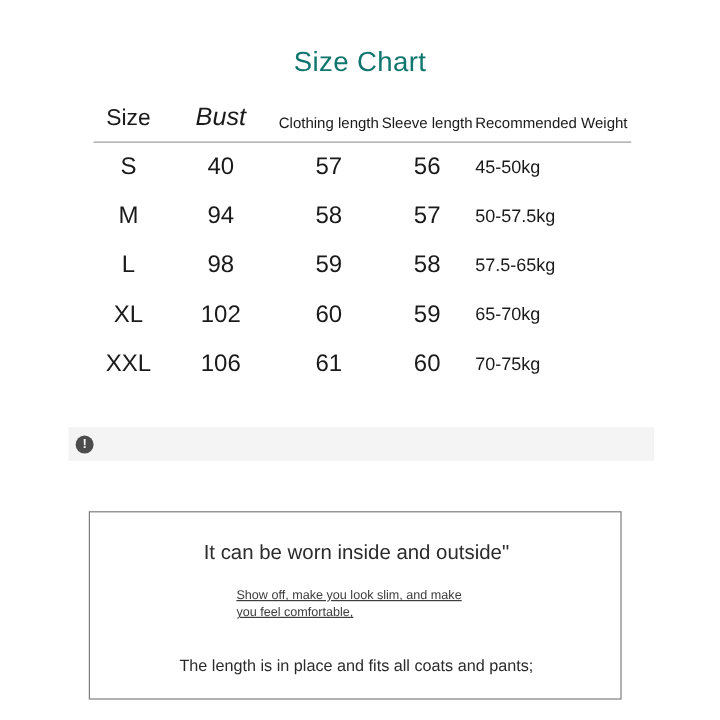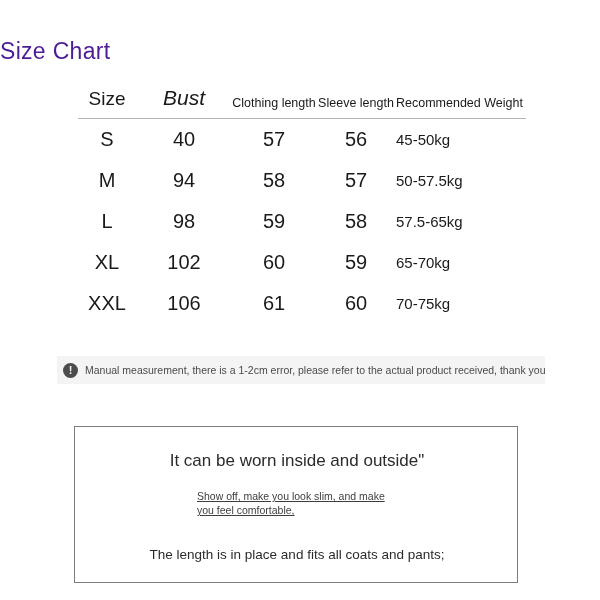--- a/index.html
+++ b/index.html
@@ -15,23 +15,23 @@
     overflow: hidden;
     position: relative;
   }
 
   
   .chart-title {
     position: absolute;
     top: 38px;
     left: 0;
     width: 600px;
-    text-align: left;
+    text-align: center;
     font-size: 23px;
-    color: #4c1d95;
+    color: #0f766e;
     letter-spacing: 0.3px;
   }
 
   
   .size-table {
     position: absolute;
     top: 86px;
     left: 78px;
     width: 448px;
     border-collapse: collapse;
@@ -190,21 +190,20 @@
       <td class="td-bust">106</td>
       <td class="td-cloth">61</td>
       <td class="td-sleeve">60</td>
       <td class="td-weight">70-75kg</td>
     </tr>
   </tbody>
 </table>
 
 <div class="notice-bar">
   <span class="notice-icon">!</span>
-  <span class="notice-text">Manual measurement, there is a 1-2cm error, please refer to the actual product received, thank you</span>
 </div>
 
 <div class="promo-box">
   <div class="promo-headline">It can be worn inside and outside"</div>
   <div class="promo-sub">
     <div>Show off, make you look slim, and make</div>
     <div>you feel comfortable,</div>
   </div>
   <div class="promo-footer">The length is in place and fits all coats and pants;</div>
 </div>

